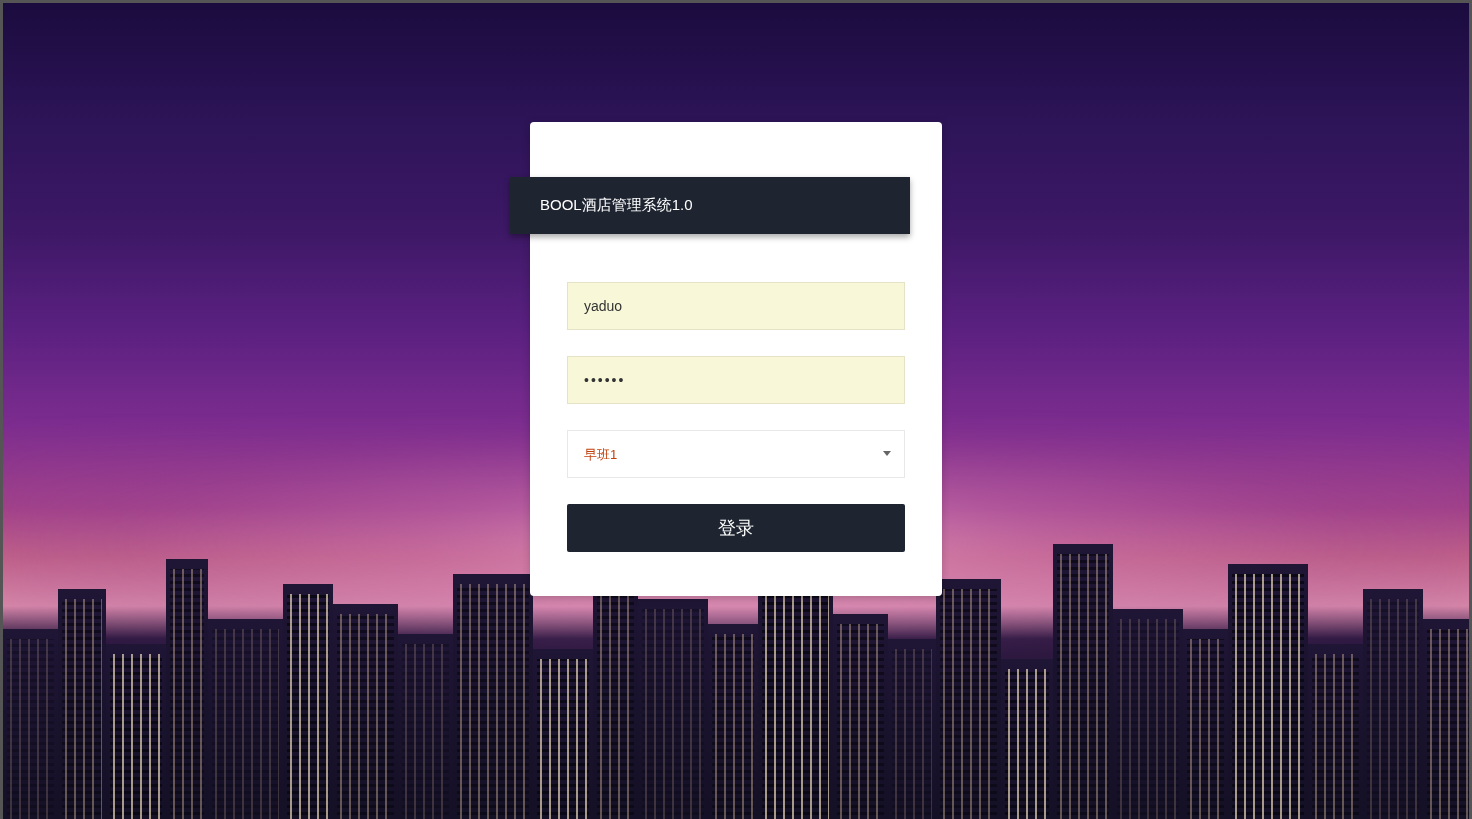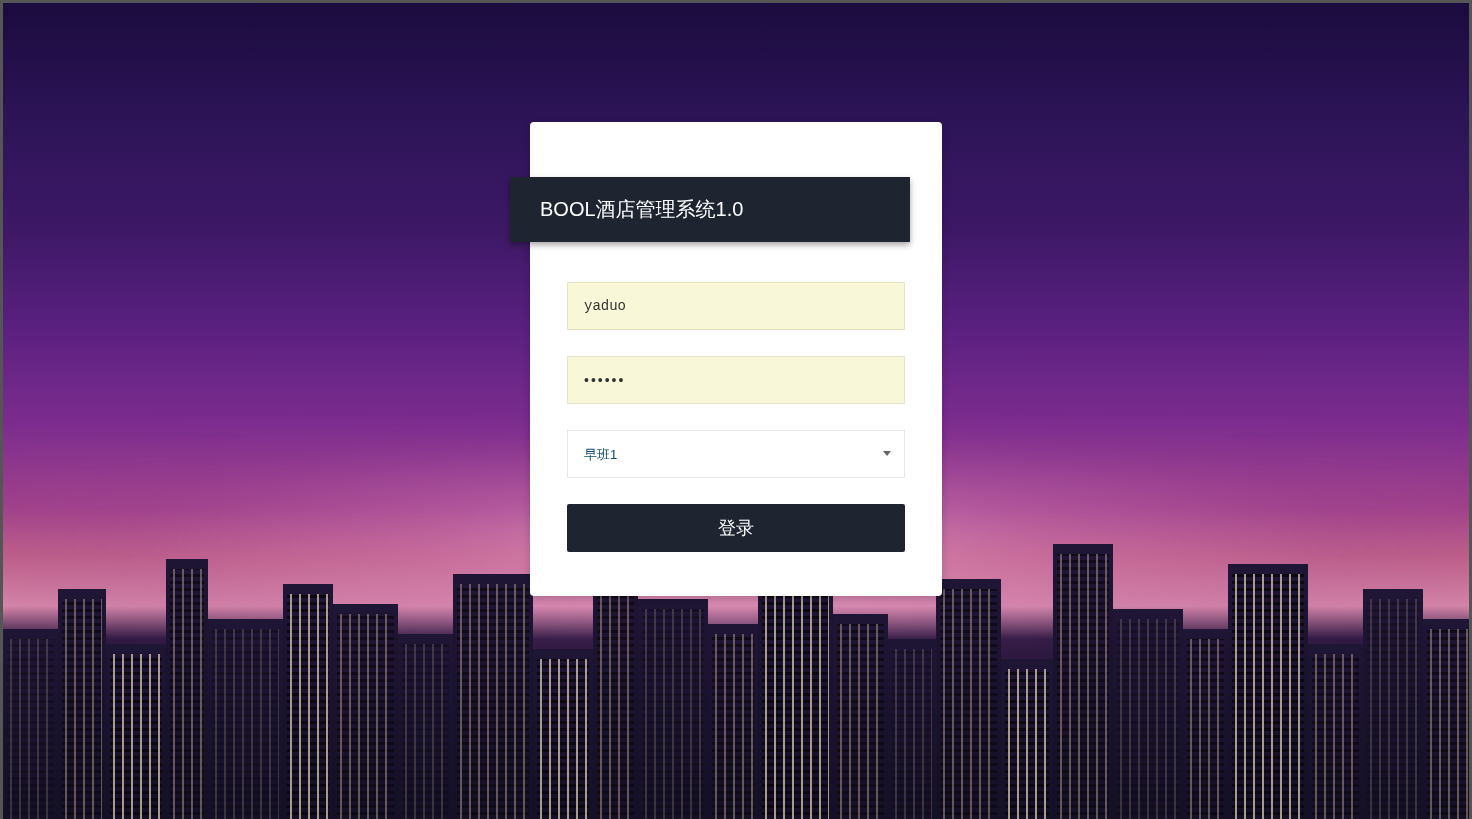--- a/index.html
+++ b/index.html
@@ -126,63 +126,63 @@
       top: 55px;
       left: -20px;
       width: 400px;
       background: #1e2530;
       padding: 19px 30px;
       box-shadow: 0 3px 6px rgba(0,0,0,0.35);
     }
 
     .title-banner .title-text {
       color: #ffffff;
-      font-size: 20px;
+      font-size: 15px;
       font-weight: normal;
     }
 
     .form-area {
       position: absolute;
       top: 160px;
       left: 37px;
       right: 37px;
     }
 
     .field {
       width: 100%;
       height: 48px;
       border: 1px solid #e6e2c7;
       background: #f8f8d8;
       padding: 0 16px;
       font-size: 14px;
       color: #333;
       margin-bottom: 26px;
       outline: none;
-      font-family: Liberation Mono, monospace;
+      font-family: Liberation Sans, sans-serif;
     }
 
     .field.password {
       letter-spacing: 2px;
       font-family: Arial, sans-serif;
     }
 
     .select-wrap {
       position: relative;
       width: 100%;
       margin-bottom: 26px;
     }
 
     .select-field {
       width: 100%;
       height: 48px;
       border: 1px solid #e8e8e8;
       background: #ffffff;
       padding: 0 36px 0 16px;
       font-size: 13px;
-      color: #0c4a6e;
+      color: #c2410c;
       appearance: none;
       -webkit-appearance: none;
       outline: none;
       font-family: inherit;
       cursor: pointer;
     }
 
     .select-caret {
       position: absolute;
       right: 14px;

